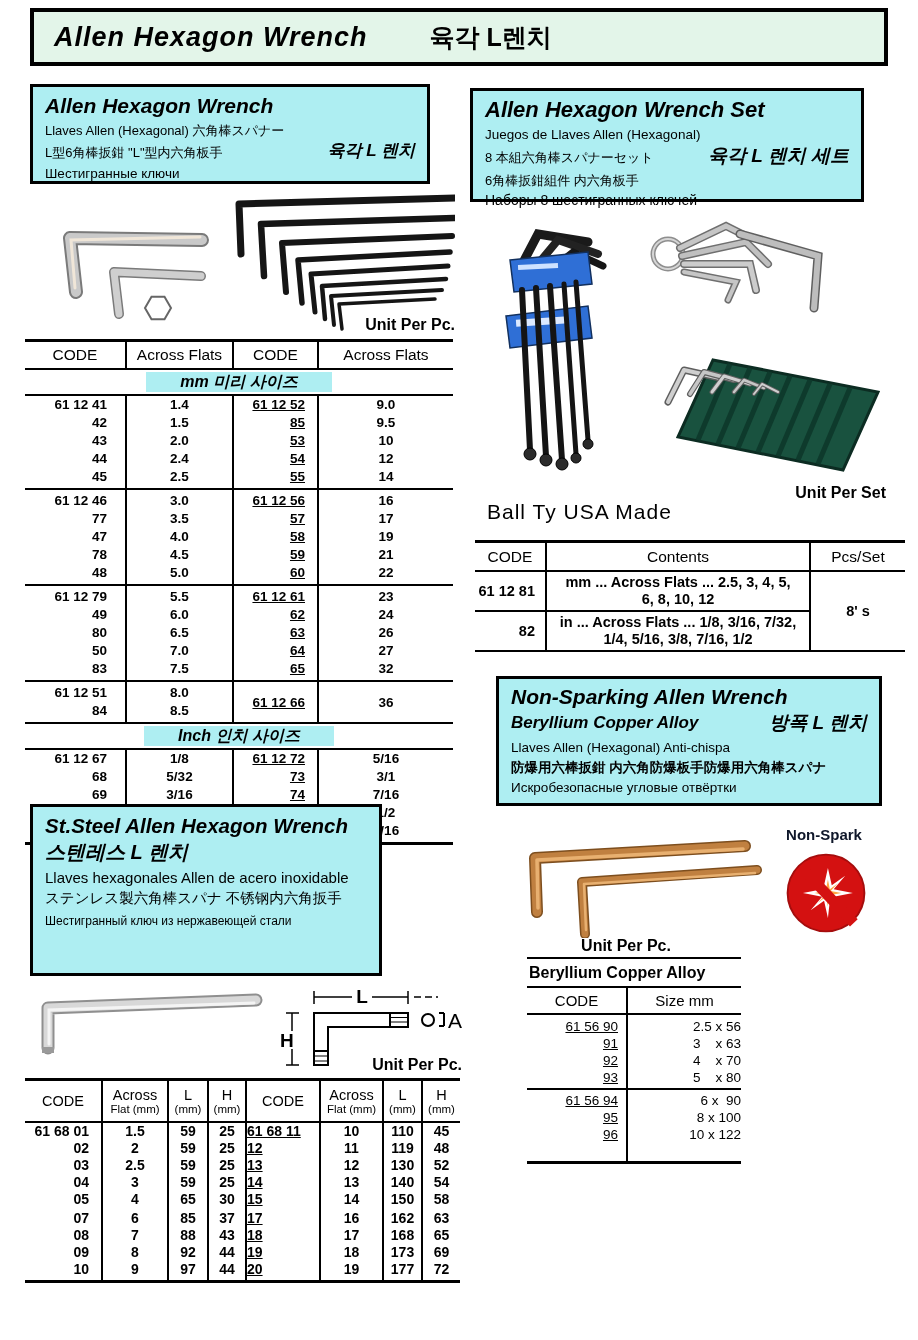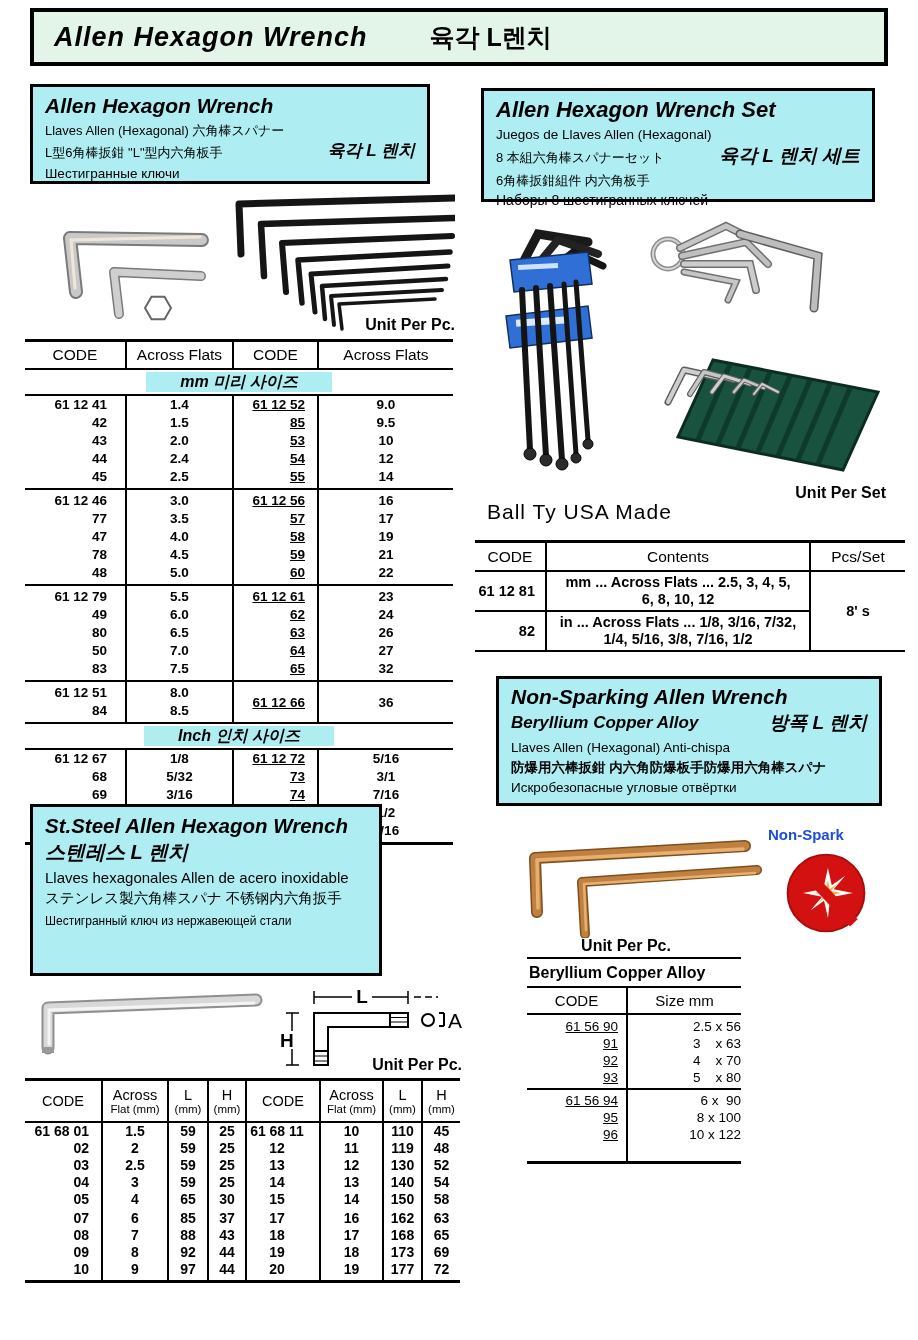--- a/index.html
+++ b/index.html
@@ -41,21 +41,21 @@
   tr.gl td{padding-bottom:3px;}
   tr.bot td{border-bottom:3px solid #000;}
 
   
   .t2{left:25px;top:1078px;width:435px;font-size:14px;}
   .t2 th{height:40px;font-size:14px;vertical-align:middle;}
   .t2 th .m{font-size:14.5px;line-height:15px;}
   .t2 th .s{font-size:11.5px;line-height:12px;}
   .t2 td{line-height:15px;padding:1px 0;text-align:center;}
   .t2 td:nth-child(1){text-align:right;padding-right:12px;}
-  .t2 td:nth-child(5){text-align:center;padding-right:12px;}
+  .t2 td:nth-child(5){text-align:left;padding-right:12px;text-decoration:underline;}
 
   
   .t3{left:475px;top:540px;width:430px;font-size:14.5px;}
   .t3 th{font-size:15.5px;height:27px;}
   .t3 td{font-weight:bold;}
   .t3 .code{text-align:right;padding-right:10px;vertical-align:middle;}
   .t3 .cont{text-align:center;white-space:pre-line;line-height:17px;padding:2px 0;}
   .t3 .pcs{text-align:center;vertical-align:middle;}
   .t3 tr.r2 td.rt{border-top:2px solid #000;}
   .t3 tr.r2 td{border-bottom:2px solid #000;}
@@ -68,22 +68,22 @@
   .t4 .hrow td{font-weight:normal;font-size:15px;height:23px;text-align:center;border-bottom:2px solid #000;}
   .t4 td{line-height:15px;padding:1px 0;}
   .t4 tbody.data td:nth-child(1){text-align:right;padding-right:8px;text-decoration:underline;}
   .t4 tbody.data td:nth-child(2){text-align:right;white-space:pre;}
 
   
   .unit{position:absolute;font-size:16px;font-weight:bold;}
   .right{text-align:right;}
   .center{text-align:center;}
   .ballty{position:absolute;left:487px;top:500px;font-size:21px;letter-spacing:1px;}
-  .nonspark-label{position:absolute;left:768px;top:826px;width:112px;
-                  font-size:15px;font-weight:bold;color:#1d4ed8;}
+  .nonspark-label{position:absolute;left:768px;top:826px;width:112px;text-align:center;
+                  font-size:15px;font-weight:bold;color:#0f172a;}
   svg{position:absolute;}
 </style>
 </head>
 <body>
 
 <div class="page">
 
   <div class="main-header">
     <span class="en">Allen Hexagon Wrench</span>
     <span class="ko">육각 L렌치</span>
@@ -454,21 +454,21 @@
           <td class="vl">97</td>
           <td class="vl">44</td>
           <td class="vl">20</td>
           <td class="vl">19</td>
           <td class="vl">177</td>
           <td class="vl">72</td>
         </tr>
     </tbody>
   </table>
 
-  <div class="panel" style="left:481px;top:88px;width:394px;height:114px;">
+  <div class="panel" style="left:470px;top:88px;width:394px;height:114px;">
     <div class="p-title" style="font-size:22px">Allen Hexagon Wrench Set</div>
     <div class="p-line" style="font-size:13.5px">Juegos de Llaves Allen (Hexagonal)</div>
     <div class="p-row">
       <span class="p-line">8 本組六角棒スパナーセット</span>
       <span class="p-ko" style="font-size:19px">육각 L 렌치 세트</span>
     </div>
     <div class="p-line">6角棒扳鉗組件 内六角板手</div>
     <div class="p-line" style="font-size:14px">Наборы 8 шестигранных ключей</div>
   </div>
 

